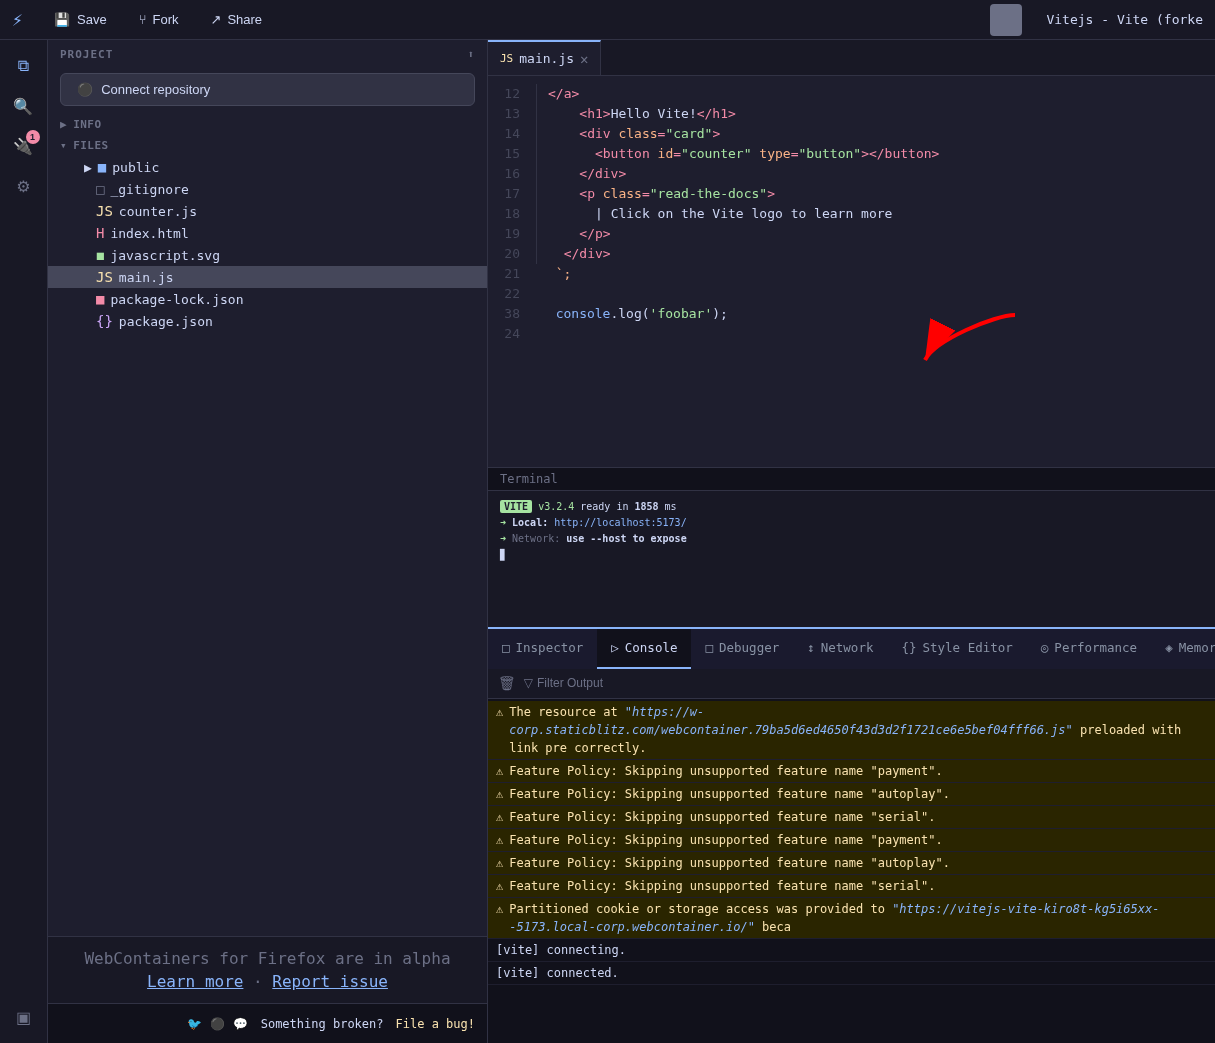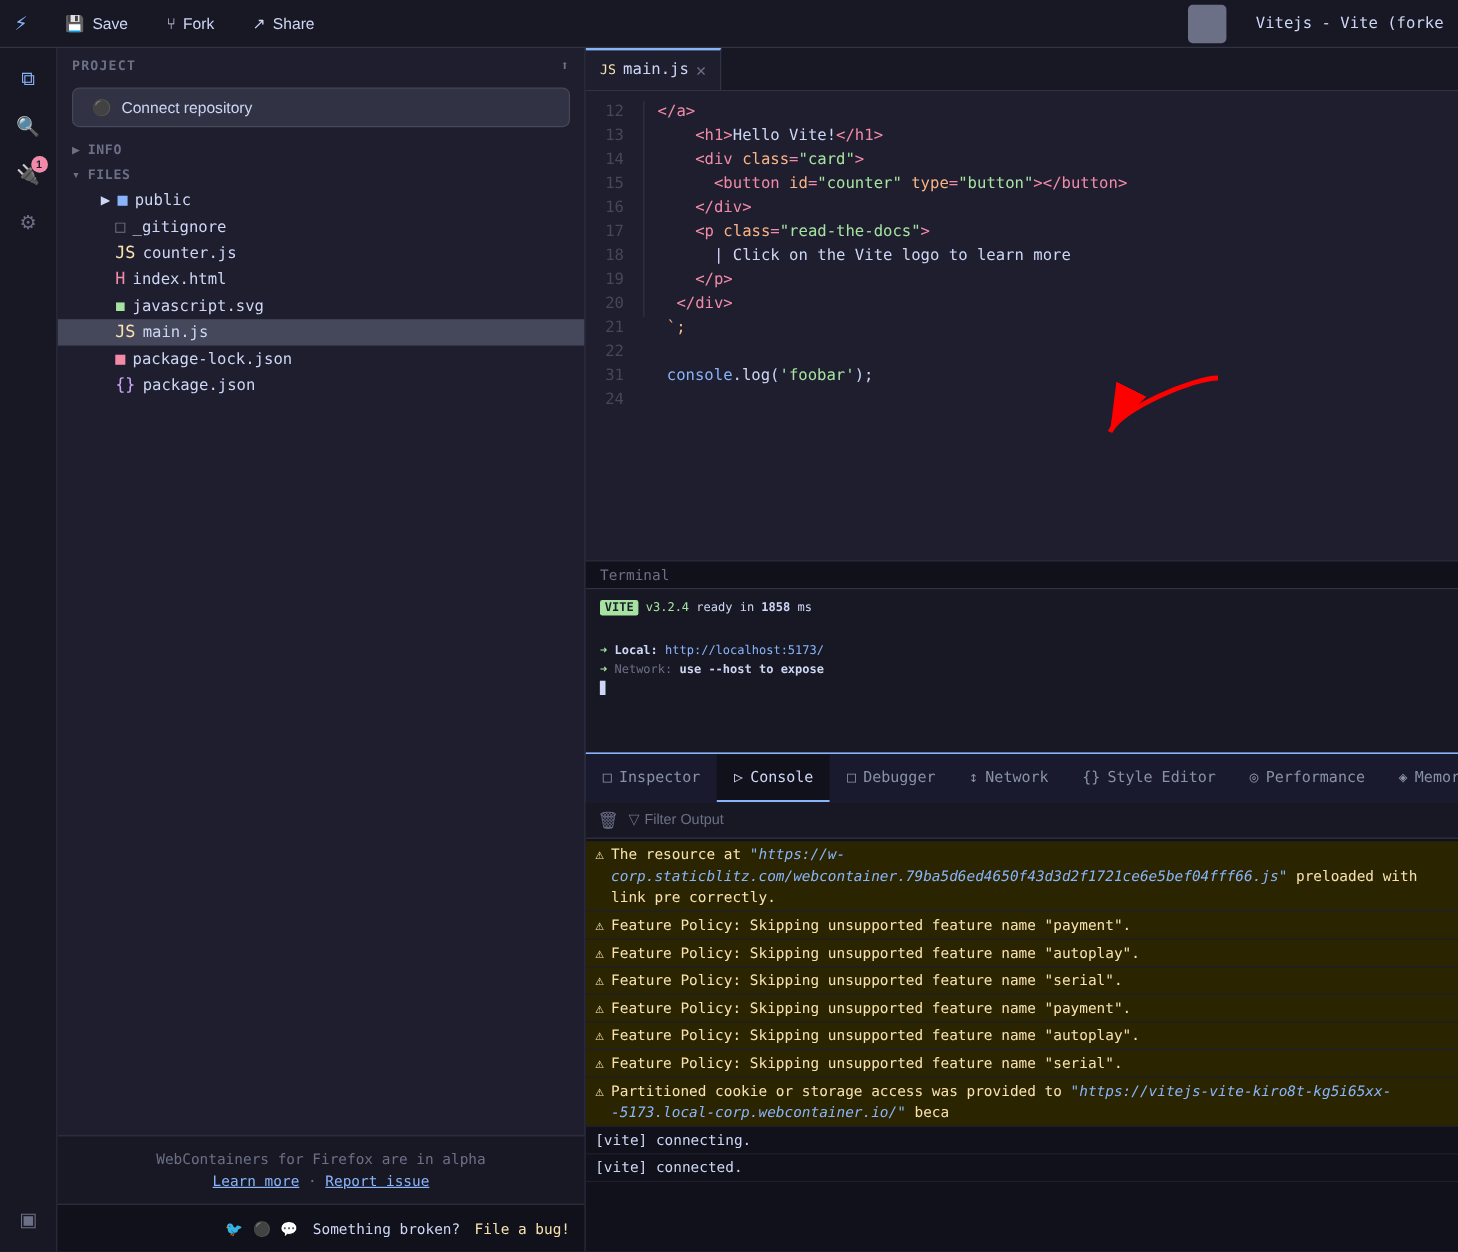--- a/index.html
+++ b/index.html
@@ -167,21 +167,21 @@
     .icon-svg { color: #a6e3a1; }
     .icon-json { color: #cba6f7; }
     .icon-git { color: #6c7086; }
 
     
     .alpha-notice {
       padding: 12px;
       text-align: center;
       background: #181825;
       border-top: 1px solid #313244;
-      font-size: 12px;
+      font-size: 16px;
       color: #6c7086;
     }
     .alpha-notice a {
       color: #89b4fa;
       text-decoration: underline;
       cursor: pointer;
     }
 
     
     .footer-bar {
@@ -593,21 +593,21 @@
           <span class="line-num">21</span>
           <span class="line-content" style="padding-left:4px;">  <span class="c-orange">`;</span></span>
         </div>
 
         <div class="code-line">
           <span class="line-num">22</span>
           <span class="line-content"></span>
         </div>
 
         <div class="code-line" style="position:relative;">
-          <span class="line-num">31</span>
+          <span class="line-num">38</span>
           <span class="line-content" style="padding-left:4px;">  <span class="c-console">console</span><span class="c-punc">.</span><span class="c-method">log</span><span class="c-punc">(</span><span class="c-arg">'foobar'</span><span class="c-punc">);</span></span>
         </div>
 
         <div class="code-line">
           <span class="line-num">24</span>
           <span class="line-content"></span>
         </div>
       </div>
 
       <div style="position:absolute; top:270px; right:180px; pointer-events:none; z-index:50;">
@@ -626,21 +626,21 @@
           <span>Terminal</span>
         </div>
         <div class="terminal-content">
           <div>
             <span class="t-vite">VITE</span>
             <span class="t-version">v3.2.4</span>
             <span> ready in </span>
             <span class="t-bold">1858</span>
             <span> ms</span>
           </div>
-          <div style="margin-top:20px;">
+          <div style="margin-top:0;">
             <span class="t-arrow-green">➜  </span>
             <span class="t-label">Local:</span>
             <span> </span>
             <span class="t-url">http://localhost:5173/</span>
           </div>
           <div>
             <span class="t-arrow-green">➜  </span>
             <span style="color:#6c7086;text-align:right;">Network:</span>
             <span> </span>
             <span class="t-bold">use --host to expose</span>

